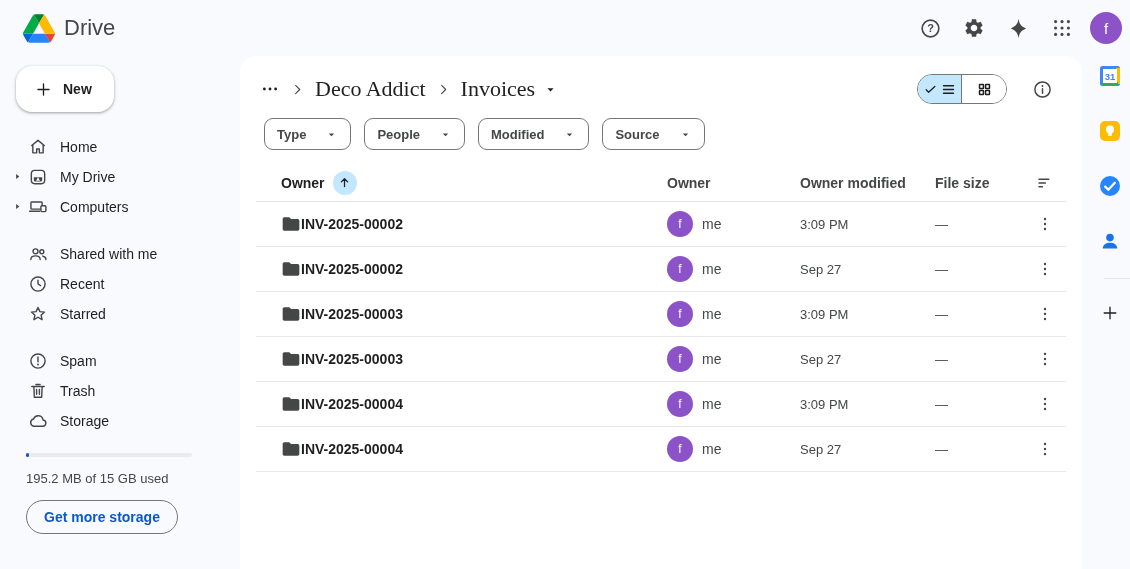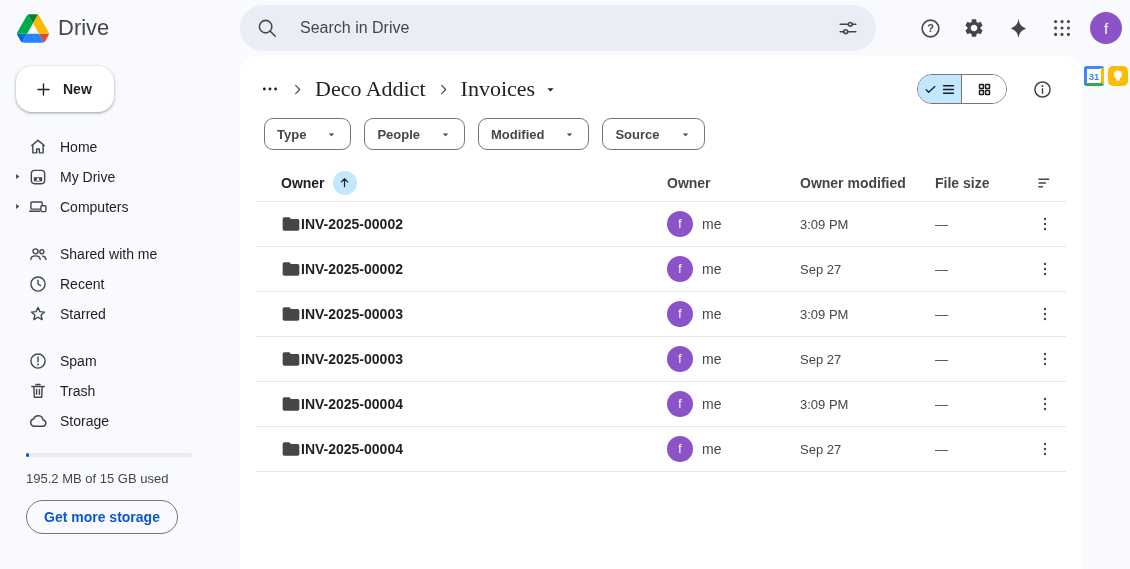--- a/index.html
+++ b/index.html
@@ -8,21 +8,21 @@
     position:relative; overflow:hidden;
     background:#F8FAFD; color:#1F1F1F;
     font-family:"Liberation Sans","DejaVu Sans",sans-serif;
   }
   svg { display:block; }
   .ic { stroke:#444746; fill:none; stroke-width:1.7; stroke-linecap:round; stroke-linejoin:round; }
   .icf { fill:#444746; stroke:none; }
 
   
   .topbar { position:absolute; top:0; left:0; right:0; height:56px; display:flex; align-items:center; }
-  .logo-wrap { width:240px; display:flex; align-items:center; padding-left:17px; }
+  .logo-wrap { width:240px; display:flex; align-items:center; padding-left:23px; }
   .app-name { font-size:22px; color:#444746; margin-left:9px; }
   .search-bar { position:absolute; left:240px; top:5px; width:636px; height:46px;
     background:#E9EEF6; border-radius:24px; display:flex; align-items:center; padding:0 8px 0 16px; }
   .search-input { flex:1; margin-left:22px; border:none; background:transparent; outline:none;
     font-size:16px; color:#1F1F1F; font-family:inherit; }
   .search-input::placeholder { color:#444746; opacity:1; }
   .round-btn { width:40px; height:40px; border-radius:50%; display:flex; align-items:center; justify-content:center;
     background:transparent; border:none; cursor:pointer; }
   .topbar-actions { position:absolute; right:8px; top:8px; display:flex; align-items:center; }
   .topbar-actions .round-btn { width:44px; }
@@ -78,21 +78,21 @@
     align-items:center; justify-content:center; margin-left:8px; cursor:pointer; }
   .trow { display:flex; align-items:center; height:45px; border-bottom:1px solid #E7E8EB; cursor:pointer; }
   .file-name { font-size:14px; font-weight:bold; color:#1F1F1F; white-space:nowrap;
     overflow:hidden; text-overflow:ellipsis; }
   .avatar-row { width:26px; height:26px; border-radius:50%; background:#8C52C8; color:#fff; font-size:12px;
     display:flex; align-items:center; justify-content:center; flex:0 0 auto; }
   .owner-me { font-size:14px; color:#444746; }
   .cell-date, .cell-size { font-size:13px; color:#444746; }
 
   
-  .rail { position:absolute; right:0; top:56px; width:48px; bottom:0; display:flex; flex-direction:row; align-items:flex-start; }
+  .rail { position:absolute; right:0; top:56px; width:48px; bottom:0; display:flex; flex-direction:column; align-items:flex-end; }
   .rail-btn { width:40px; height:40px; display:flex; align-items:center; justify-content:center;
     background:transparent; border:none; cursor:pointer; margin-bottom:15px; }
   .rail-divider { width:26px; border-top:1px solid #E3E6EA; margin:2px 0 14px; }
 </style>
 </head>
 <body>
 
 <header class="topbar">
   <div class="logo-wrap">
     <span>
@@ -101,38 +101,20 @@
         <path d="m43.65 25-13.75-23.8c-1.35.8-2.5 1.9-3.3 3.3l-25.4 44a9.06 9.06 0 0 0-1.2 4.5h27.5z" fill="#00ac47"></path>
         <path d="m73.55 76.8c1.35-.8 2.5-1.9 3.3-3.3l1.6-2.75 7.65-13.25c.8-1.4 1.2-2.95 1.2-4.5h-27.5l5.85 11.5z" fill="#ea4335"></path>
         <path d="m43.65 25 13.75-23.8c-1.35-.8-2.9-1.2-4.5-1.2h-18.5c-1.6 0-3.15.45-4.5 1.2z" fill="#00832d"></path>
         <path d="m59.8 53h-32.3l-13.75 23.8c1.35.8 2.9 1.2 4.5 1.2h50.8c1.6 0 3.15-.45 4.5-1.2z" fill="#2684fc"></path>
         <path d="m73.4 26.5-12.7-22c-.8-1.4-1.95-2.5-3.3-3.3l-13.75 23.8 16.15 28h27.45c0-1.55-.4-3.1-1.2-4.5z" fill="#ffba00"></path>
       </svg>
     </span>
     <span class="app-name">Drive</span>
   </div>
 
-  <div class="search-bar">
-    <span>
-      <svg class="ic" width="22" height="22" viewBox="0 0 24 24">
-          <circle cx="10.5" cy="10.5" r="6.8"></circle>
-          <path d="M15.6 15.6 21 21"></path>
-        </svg>
-    </span>
-    <input class="search-input" type="text" placeholder="Search in Drive" style="">
-    <button class="round-btn">
-      <span>
-        <svg class="ic" width="22" height="22" viewBox="0 0 24 24">
-          <path d="M3.5 8h8.5M17 8h3.5M3.5 16h4M12 16h8.5"></path>
-            <circle cx="14.5" cy="8" r="2.1"></circle>
-            <circle cx="9.5" cy="16" r="2.1"></circle>
-        </svg>
-      </span>
-    </button>
-  </div>
 
   <div class="topbar-actions">
     <button class="round-btn">
       <span>
         <svg width="23" height="23" viewBox="0 0 24 24">
             <circle class="ic" cx="12" cy="12" r="8.7"></circle>
         <text x="12" y="16" text-anchor="middle" font-size="11.5" font-weight="bold" fill="#444746" font-family="Liberation Sans,sans-serif">?</text>
           </svg>
       </span>
     </button>

